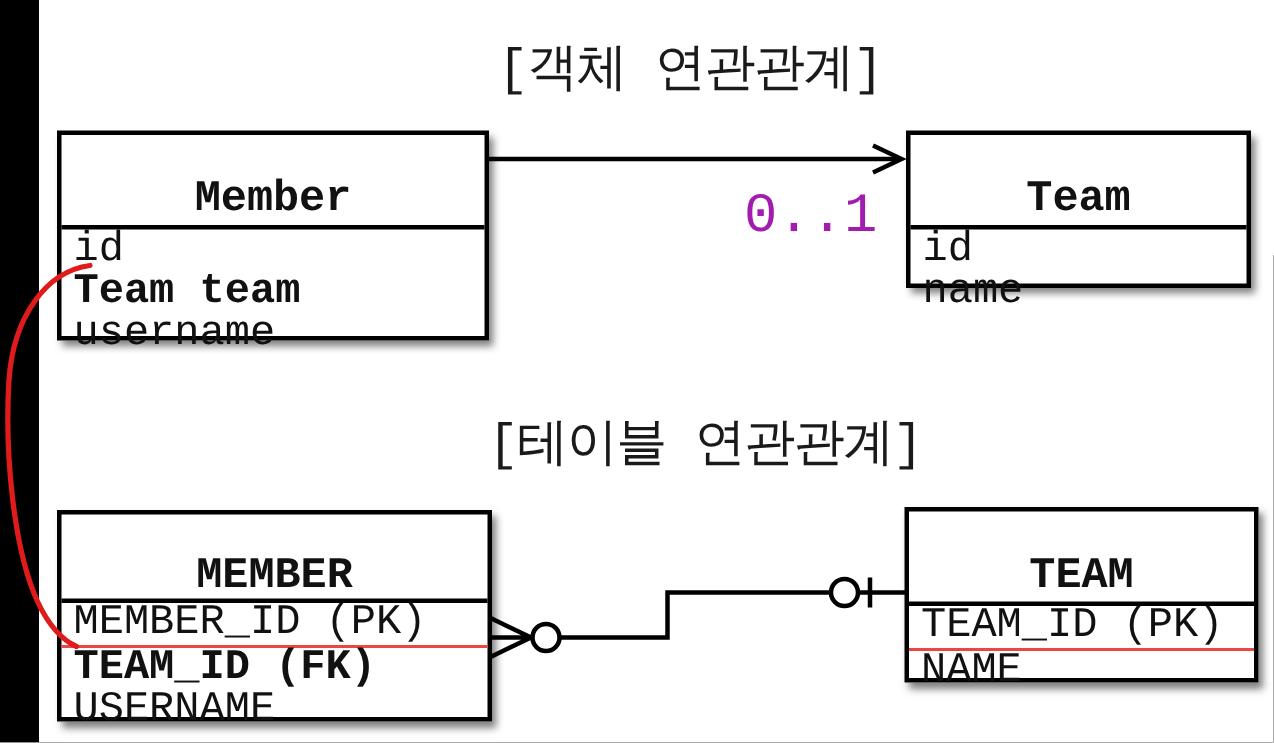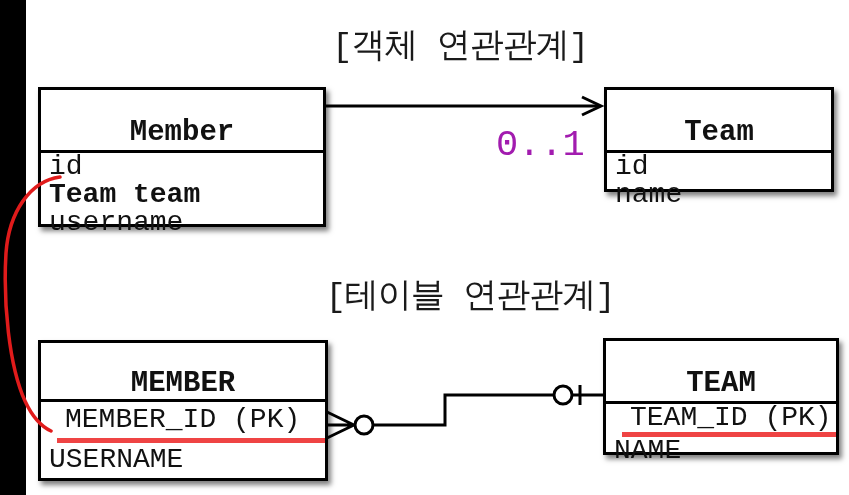--- a/index.html
+++ b/index.html
@@ -19,21 +19,21 @@
     box-shadow:3px 4px 5px rgba(0,0,0,0.5);display:flex;flex-direction:column;z-index:2;
   }
   .ebox .hd{
     border-bottom:3px solid #000;text-align:center;font-weight:bold;font-size:29px;
     display:flex;align-items:center;justify-content:center;flex:0 0 auto;margin-top:24px;
   }
   .ebox .row{
     font-size:28px;padding-left:8px;display:flex;align-items:center;flex:1 1 auto;
     white-space:nowrap;line-height:1;
   }
-  .ebox .row.rule{border-bottom:5px solid #ef4444;margin-left:16px;}
+  .ebox .row.rule{border-bottom:2px solid #ef4444;}
   .ebox .row.bold{font-weight:bold;}
   .box-member-obj{left:38px;top:87px;width:288px;height:140px;}
   .box-member-obj .hd{height:36px;}
   .box-team-obj{left:604px;top:87px;width:230px;height:105px;}
   .box-team-obj .hd{height:36px;}
   .box-member-tbl{left:38px;top:340px;width:290px;height:141px;}
   .box-member-tbl .hd{height:32px;}
   .box-team-tbl{left:603px;top:338px;width:236px;height:117px;}
   .box-team-tbl .hd{height:36px;}
   .card-label{position:absolute;left:496px;top:124px;font-size:37px;color:#a21caf;z-index:2;}
@@ -61,20 +61,21 @@
     <div class="row">name</div>
   </div>
 
   <div class="card-label">0..1</div>
 
   <div class="title t2">[테이블 연관관계]</div>
 
   <div class="ebox box-member-tbl">
     <div class="hd">MEMBER</div>
     <div class="row rule">MEMBER_ID (PK)</div>
+    <div class="row bold">TEAM_ID (FK)</div>
     <div class="row">USERNAME</div>
   </div>
 
   <div class="ebox box-team-tbl">
     <div class="hd">TEAM</div>
     <div class="row rule">TEAM_ID (PK)</div>
     <div class="row">NAME</div>
   </div>
 
   <svg class="overlay" width="849" height="495" viewBox="0 0 849 495">

